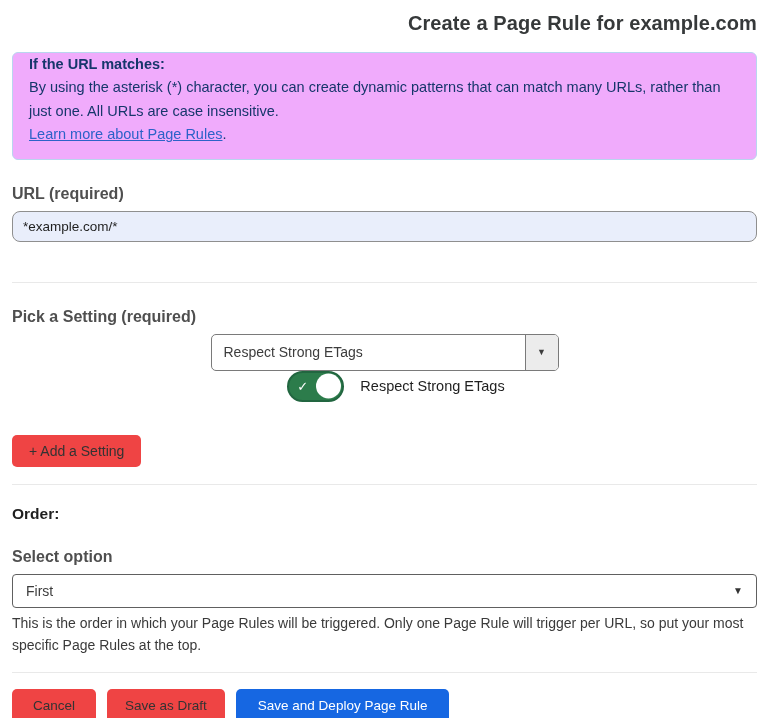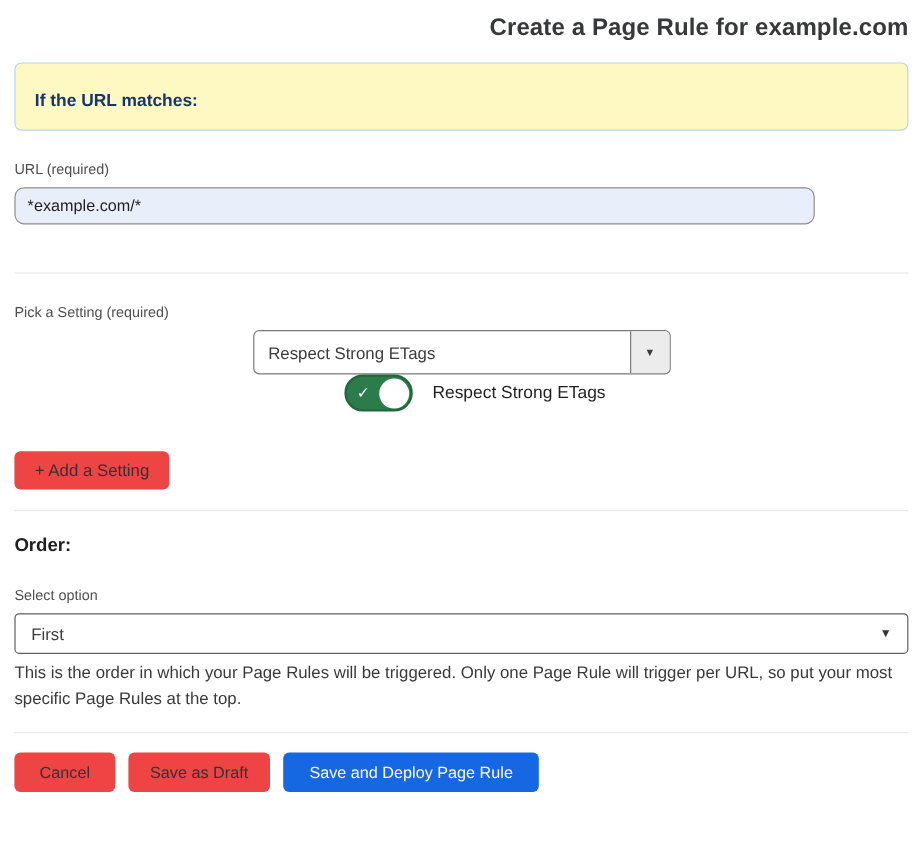--- a/index.html
+++ b/index.html
@@ -16,44 +16,45 @@
     font-size: 20px;
     font-weight: 700;
     color: #36393a;
     letter-spacing: 0.1px;
     margin-top: 2px;
     text-align: right;
   }
 
   .info-box {
     margin-top: 17px;
-    background: #fef9c3;
+    background: #f0abfc;
     border: 1px solid #b9d5ef;
     border-radius: 6px;
-    padding: 20px 16px 12px 16px;
+    padding: 0 16px 12px 16px;
     color: #16366b;
     font-size: 14.5px;
     line-height: 1.62;
   }
   .info-box .info-heading { font-weight: 700; font-size: 14.5px; }
   .info-box a {
     color: #2c62c8;
     text-decoration: underline;
     cursor: pointer;
   }
 
   .field-label {
     display: block;
-    font-size: 12px;
+    font-size: 16px;
     color: #4f4f4f;
     margin-top: 25px;
+    font-weight: bold;
   }
   .url-input {
     margin-top: 8px;
-    width: 667px;
+    width: 745px;
     height: 31px;
     background: #e9eefb;
     border: 1px solid #8f8f8f;
     border-radius: 8px;
     padding: 0 10px;
     font-size: 13.5px;
     color: #1f1f1f;
     font-family: "Liberation Sans", sans-serif;
     outline: none;
   }
@@ -207,20 +208,23 @@
 </style>
 </head>
 <body>
 
 <div class="container">
 
   <h1 class="page-title">Create a Page Rule for example.com</h1>
 
   <div class="info-box">
     <div class="info-heading">If the URL matches:</div>
+    <div><span>By using the asterisk (*) character, you can create dynamic patterns that can match many URLs, rather than just one. All URLs are case insensitive.</span><br>
+      <a>Learn more about Page Rules</a><span>.</span>
+    </div>
   </div>
 
   <label class="field-label">URL (required)</label>
   <input class="url-input" type="text" value="*example.com/*" style="">
 
   <hr class="divider">
 
 
   <label class="field-label">Pick a Setting (required)</label>
 

